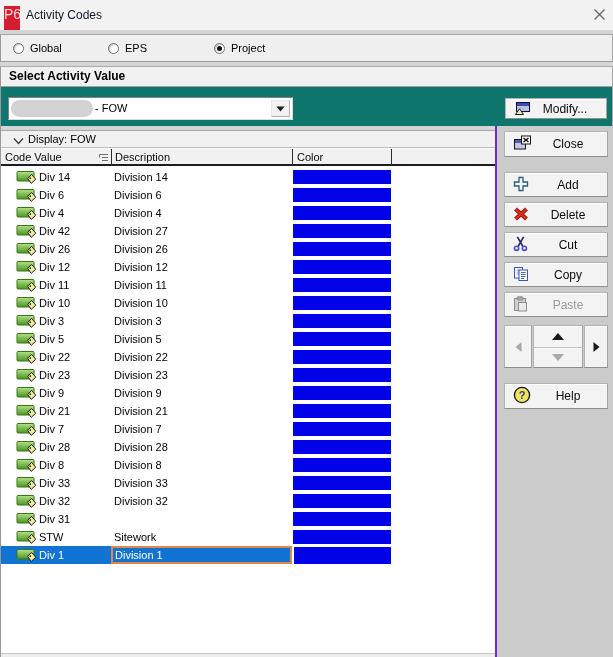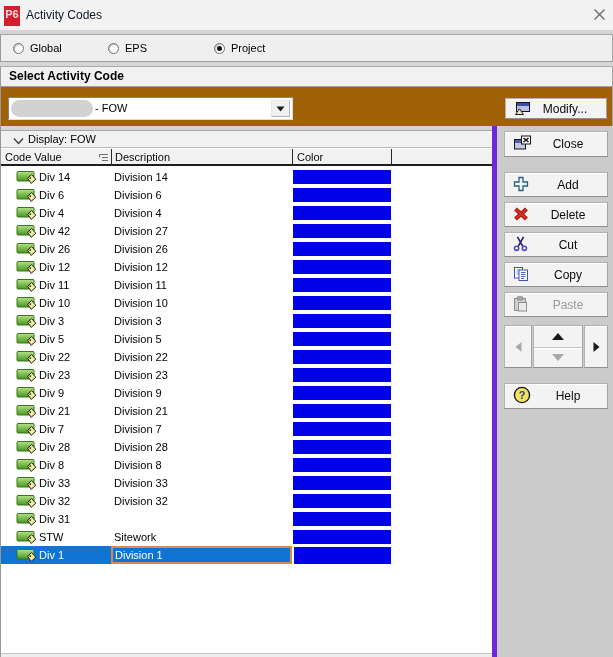--- a/index.html
+++ b/index.html
@@ -2,39 +2,39 @@
 <html><head>
 <meta charset="utf-8">
 <style>
   * { margin:0; padding:0; box-sizing:border-box; }
   html,body { width:613px; height:657px; overflow:hidden; }
   body { font-family:"Liberation Sans","DejaVu Sans",sans-serif; font-size:11px; color:#111; }
   .window { position:relative; width:613px; height:657px; background:#ffffff; }
 
   
   .titlebar { position:absolute; left:0; top:0; width:613px; height:30px; background:#f2f2f2; }
-  .p6-badge { position:absolute; left:4px; top:6px; width:16px; height:20px; background:#d21e2e;
-              color:#ffd9d9; font-weight:bold; font-size:11px; text-align:center; line-height:16px; }
+  .p6-badge { position:absolute; left:4px; top:6px; width:16px; height:28px; background:#d21e2e;
+              color:#ffd9d9; font-weight:normal; font-size:14px; text-align:center; line-height:16px; }
   .win-title { position:absolute; left:26px; top:0; height:30px; line-height:30px; color:#0f172a; font-size:12px; }
   .title-close { position:absolute; left:592px; top:7px; width:15px; height:15px; cursor:default; }
 
   
   .strip { position:absolute; left:0; width:613px; }
   .s1 { top:30px; height:4px; background:#d4d4d4; }
   .l1 { top:34px; height:1px; background:#a6a6a6; }
   .scope-band { position:absolute; left:0; top:35px; width:613px; height:26px; background:#efefef;
                 border-left:1px solid #9a9a9a; border-right:1px solid #a6a6a6; }
   .l2 { top:61px; height:1px; background:#9c9c9c; }
   .s2 { top:62px; height:4px; background:#d6d6d6; }
   .l3 { top:66px; height:1px; background:#ababab; }
   .select-band { position:absolute; left:0; top:67px; width:613px; height:19px; background:#f1f1f1;
                  border-left:1px solid #9a9a9a; border-right:1px solid #a6a6a6; }
   .select-band span { position:absolute; left:8px; top:0; line-height:19px; font-weight:bold; font-size:12px; color:#000; }
   .l4 { top:86px; height:1px; background:#a0a0a0; }
-  .combo-area { position:absolute; left:0; top:87px; width:613px; height:39px; background:#a16207;
+  .combo-area { position:absolute; left:0; top:87px; width:613px; height:39px; background:#0f766e;
                 border-left:1px solid #9a9a9a; border-right:1px solid #a6a6a6; }
 
   
   .radio-item { position:absolute; top:0; height:26px; display:flex; align-items:center; cursor:default; }
   .radio-circle { width:11px; height:11px; border-radius:50%; background:#fff;
                   border:1px solid #6f6f6f; box-shadow:inset 1px 1px 1px rgba(0,0,0,.25); position:relative; }
   .radio-circle.checked::after { content:""; position:absolute; left:2px; top:2px; width:5px; height:5px;
                   border-radius:50%; background:#111; }
   .radio-label { margin-left:6px; font-size:11px; color:#000; }
 
@@ -55,21 +55,21 @@
                     align-items:center; justify-content:center; font-size:12px; color:#0a0a0a; }
   .btn .btn-icon { position:absolute; left:8px; top:50%; transform:translateY(-50%); }
   .btn.disabled .btn-label { color:#9b9b9b; }
 
   .modify-btn { left:504px; top:11px; width:102px; height:21px;padding-left:18px; }
   .modify-btn .btn-label { left:18px; }
 
   
   .main { position:absolute; left:0; top:126px; width:613px; height:531px; }
   .table-region { position:absolute; left:0; top:0; width:497px; height:531px; background:#fff;
-                  border-left:1px solid #989898; border-right:5px solid #6d28d9; }
+                  border-left:1px solid #989898; border-right:2px solid #6d28d9; }
   .groove-strip { position:absolute; left:0; top:0; width:100%; height:4px; background:#d5d5d5; }
   .groove-line { position:absolute; left:0; top:4px; width:100%; height:1px; background:#a6a6a6; }
   .display-band { position:absolute; left:0; top:5px; width:100%; height:17px; background:#f1f1f1;
                   border-bottom:1px solid #bdbdbd; }
   .display-band .chevron { position:absolute; left:12px; top:4px; }
   .display-band .band-label { position:absolute; left:27px; top:0; line-height:17px; color:#000; }
   .header-row { position:absolute; left:0; top:23px; width:100%; height:17px; background:#f1f1f1;
                 border-bottom:2px solid #1e1e1e; }
   .header-cell { position:absolute; top:0; height:17px; line-height:16px; color:#0a0a0a; }
   .hc-code { left:4px; }
@@ -148,21 +148,21 @@
       <span class="radio-circle checked"></span>
       <span class="radio-label">Project</span>
     </div>
   </div>
 
   <div class="strip l2"></div>
   <div class="strip s2"></div>
   <div class="strip l3"></div>
 
   <div class="select-band">
-    <span>Select Activity Code</span>
+    <span>Select Activity Value</span>
   </div>
   <div class="strip l4"></div>
 
   <div class="combo-area">
     <div class="combo">
       <span class="redact-pill"></span>
       <span class="combo-value">- FOW</span>
       <span class="combo-btn">
         <svg width="9" height="6" viewBox="0 0 9 6">
           <polygon points="0.5,0.5 8.5,0.5 4.5,5.5" fill="#1a1a1a"></polygon>

